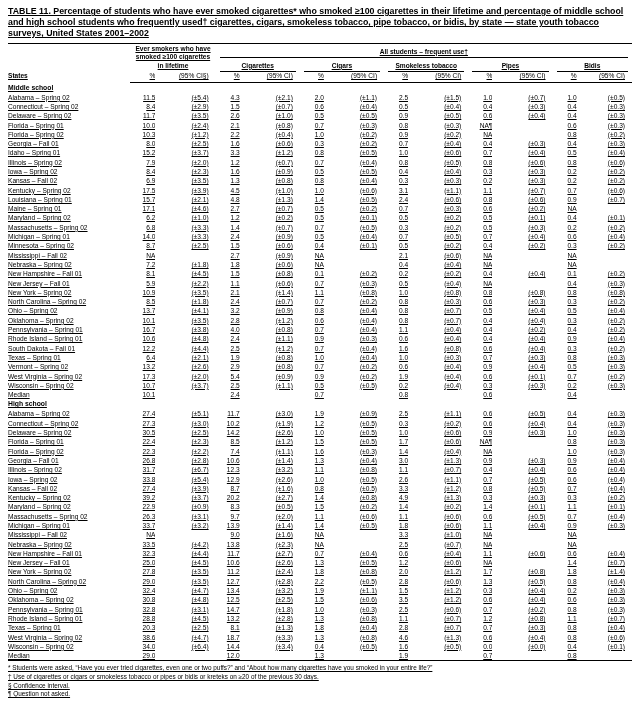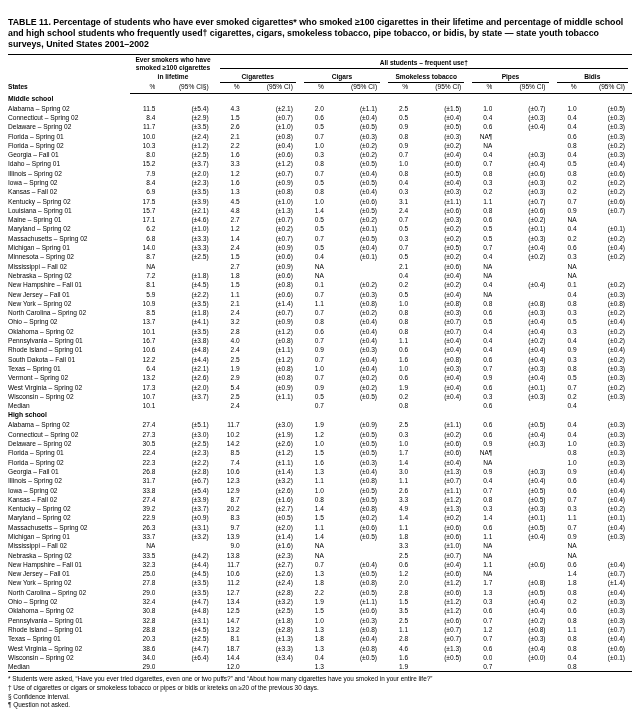--- a/index.html
+++ b/index.html
@@ -6,22 +6,23 @@
     margin: 0;
     padding: 0;
     background: #ffffff;
     color: #000000;
     font-family: "Liberation Sans", sans-serif;
   }
   .page {
     width: 640px;
     min-height: 717px;
     box-sizing: border-box;
-    padding: 17px 8px 4px 8px;
+    padding: 6px 8px 4px 8px;
     background: #ffffff;
+    text-decoration: underline;
   }
   .title {
     font-size: 8.8px;
     font-weight: bold;
     line-height: 11px;
     margin-bottom: 4px;
   }
   table {
     width: 100%;
     border-collapse: collapse;

